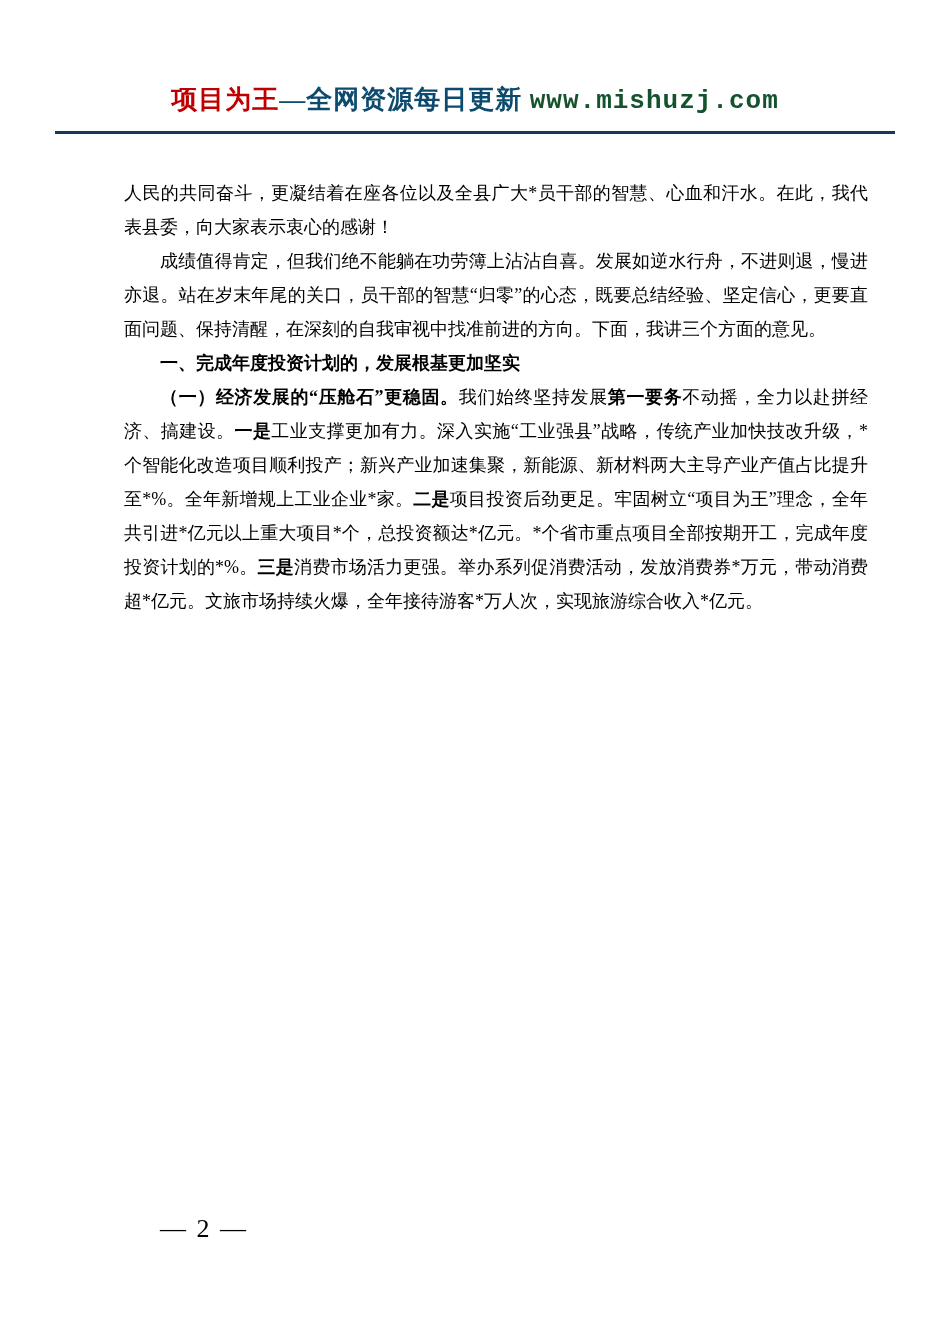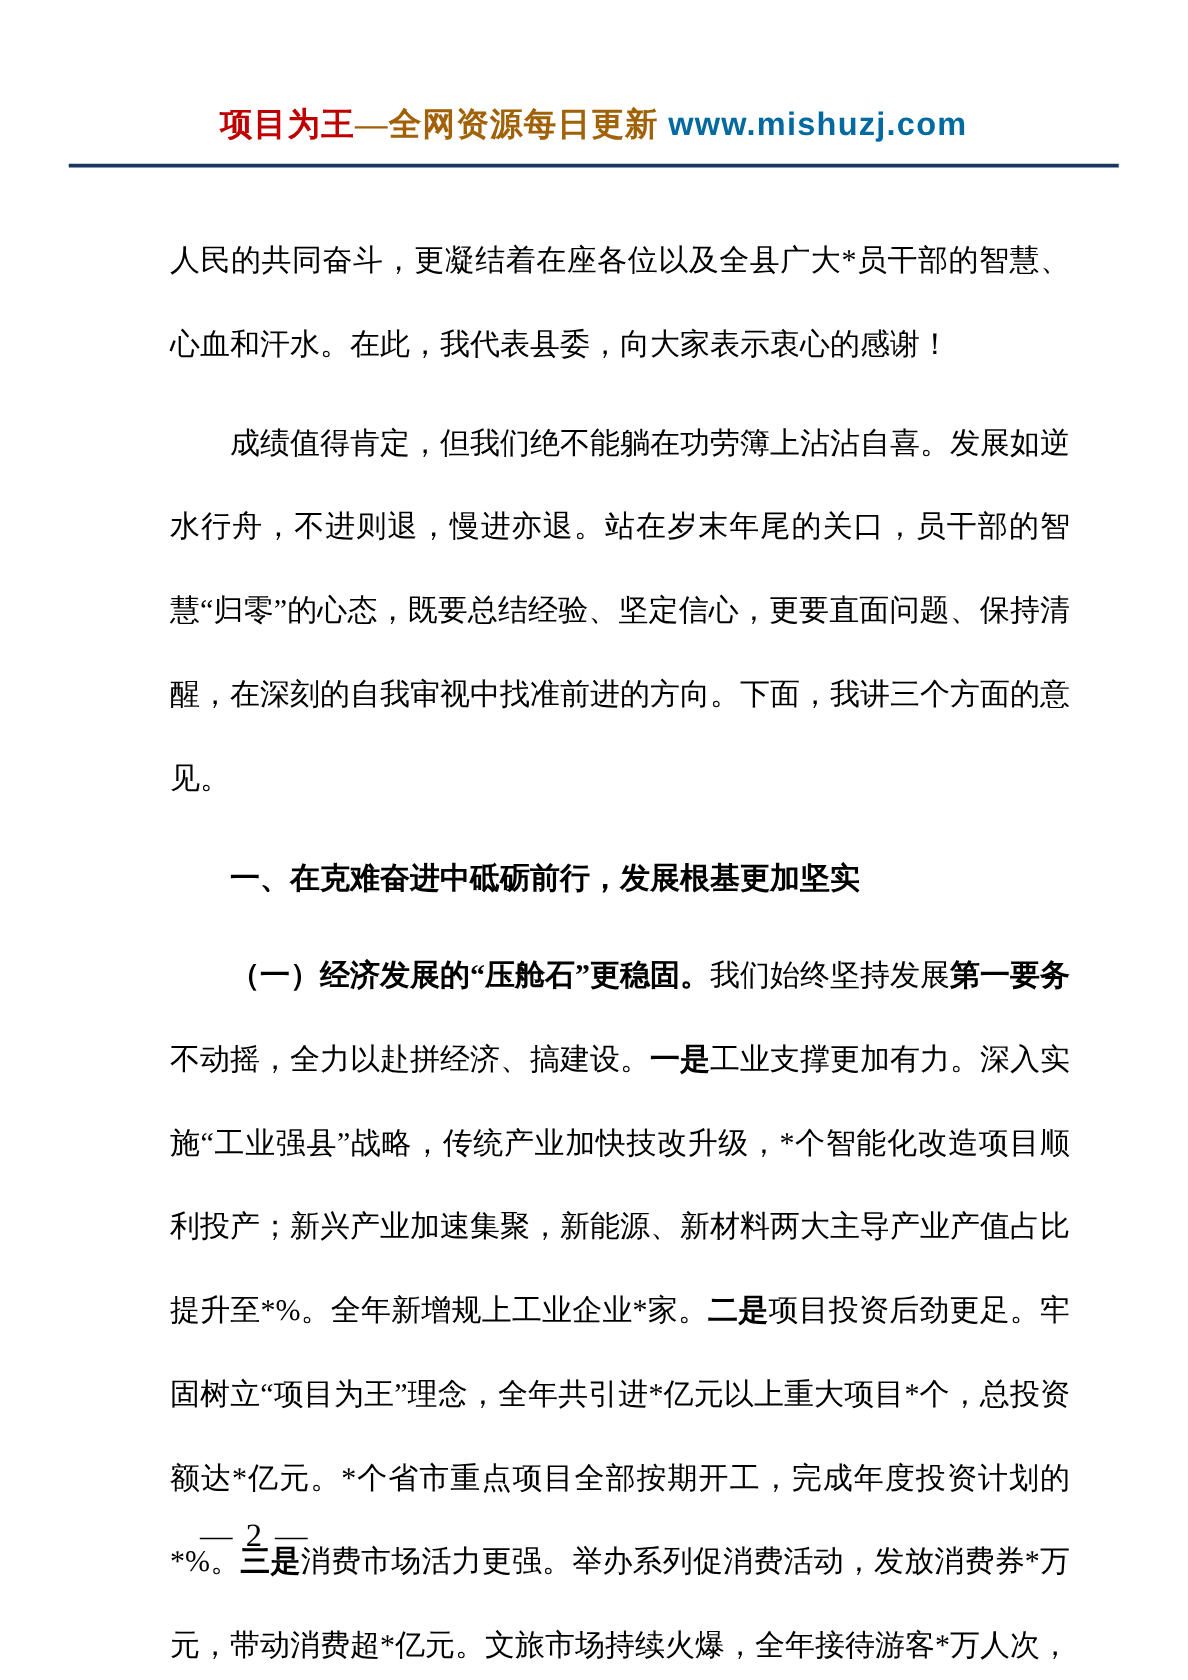--- a/index.html
+++ b/index.html
@@ -21,29 +21,29 @@
     margin: 82px 55px 0 55px;
     text-align: center;
     padding-bottom: 14px;
     border-bottom: 3px solid #17375E;
     font-size: 26px;
     font-weight: bold;
     letter-spacing: 1px;
     white-space: nowrap;
   }
   .header .site    { color: #C00000; }
-  .header .tagline { color: #a16207; margin-top: 10px; }
-  .header .url     { color: #0369a1; font-family: Liberation Sans, sans-serif; }
+  .header .tagline { color: #0c4a6e; margin-top: 10px; }
+  .header .url     { color: #14532d; font-family: Liberation Mono, monospace; }
   .content {
     margin: 42px 82px 0 124px;
   }
   .content p {
-    margin: 12px;
-    font-size: 24px;
-    line-height: 67px;
+    margin: 0;
+    font-size: 18px;
+    line-height: 34px;
     text-align: justify;
     text-justify: inter-ideograph;
   }
   .content p.indent { text-indent: 2em; }
   .content p.heading {
     font-family: "Liberation Sans", "DejaVu Sans", sans-serif;
     font-weight: bold;
   }
   .content .bold { font-weight: bold; }
   .footer {
@@ -60,19 +60,19 @@
 
 <div class="page">
 
   <div class="header">
     <span class="site">项目为王</span><span class="tagline">—全网资源每日更新 </span><span class="url">www.mishuzj.com</span>
   </div>
 
   <div class="content" id="doc-body">
       <p class="body"><span>人民的共同奋斗，更凝结着在座各位以及全县广大*员干部的智慧、心血和汗水。在此，我代表县委，向大家表示衷心的感谢！</span></p>
       <p class="body indent"><span>成绩值得肯定，但我们绝不能躺在功劳簿上沾沾自喜。发展如逆水行舟，不进则退，慢进亦退。站在岁末年尾的关口，员干部的智慧“归零”的心态，既要总结经验、坚定信心，更要直面问题、保持清醒，在深刻的自我审视中找准前进的方向。下面，我讲三个方面的意见。</span></p>
-      <p class="heading indent"><span class="bold">一、在克难奋进中砥砺前行，发展根基更加坚实</span></p>
+      <p class="heading indent"><span class="bold">一、完成年度投资计划的，发展根基更加坚实</span></p>
       <p class="body indent"><span class="bold">（一）经济发展的“压舱石”更稳固。</span><span>我们始终坚持发展</span><span class="bold">第一要务</span><span>不动摇，全力以赴拼经济、搞建设。</span><span class="bold">一是</span><span>工业支撑更加有力。深入实施“工业强县”战略，传统产业加快技改升级，*个智能化改造项目顺利投产；新兴产业加速集聚，新能源、新材料两大主导产业产值占比提升至*%。全年新增规上工业企业*家。</span><span class="bold">二是</span><span>项目投资后劲更足。牢固树立“项目为王”理念，全年共引进*亿元以上重大项目*个，总投资额达*亿元。*个省市重点项目全部按期开工，完成年度投资计划的*%。</span><span class="bold">三是</span><span>消费市场活力更强。举办系列促消费活动，发放消费券*万元，带动消费超*亿元。文旅市场持续火爆，全年接待游客*万人次，实现旅游综合收入*亿元。</span></p>
     </div>
 
   <div class="footer">— 2 —</div>
 
 </div>
 
 </body></html>

